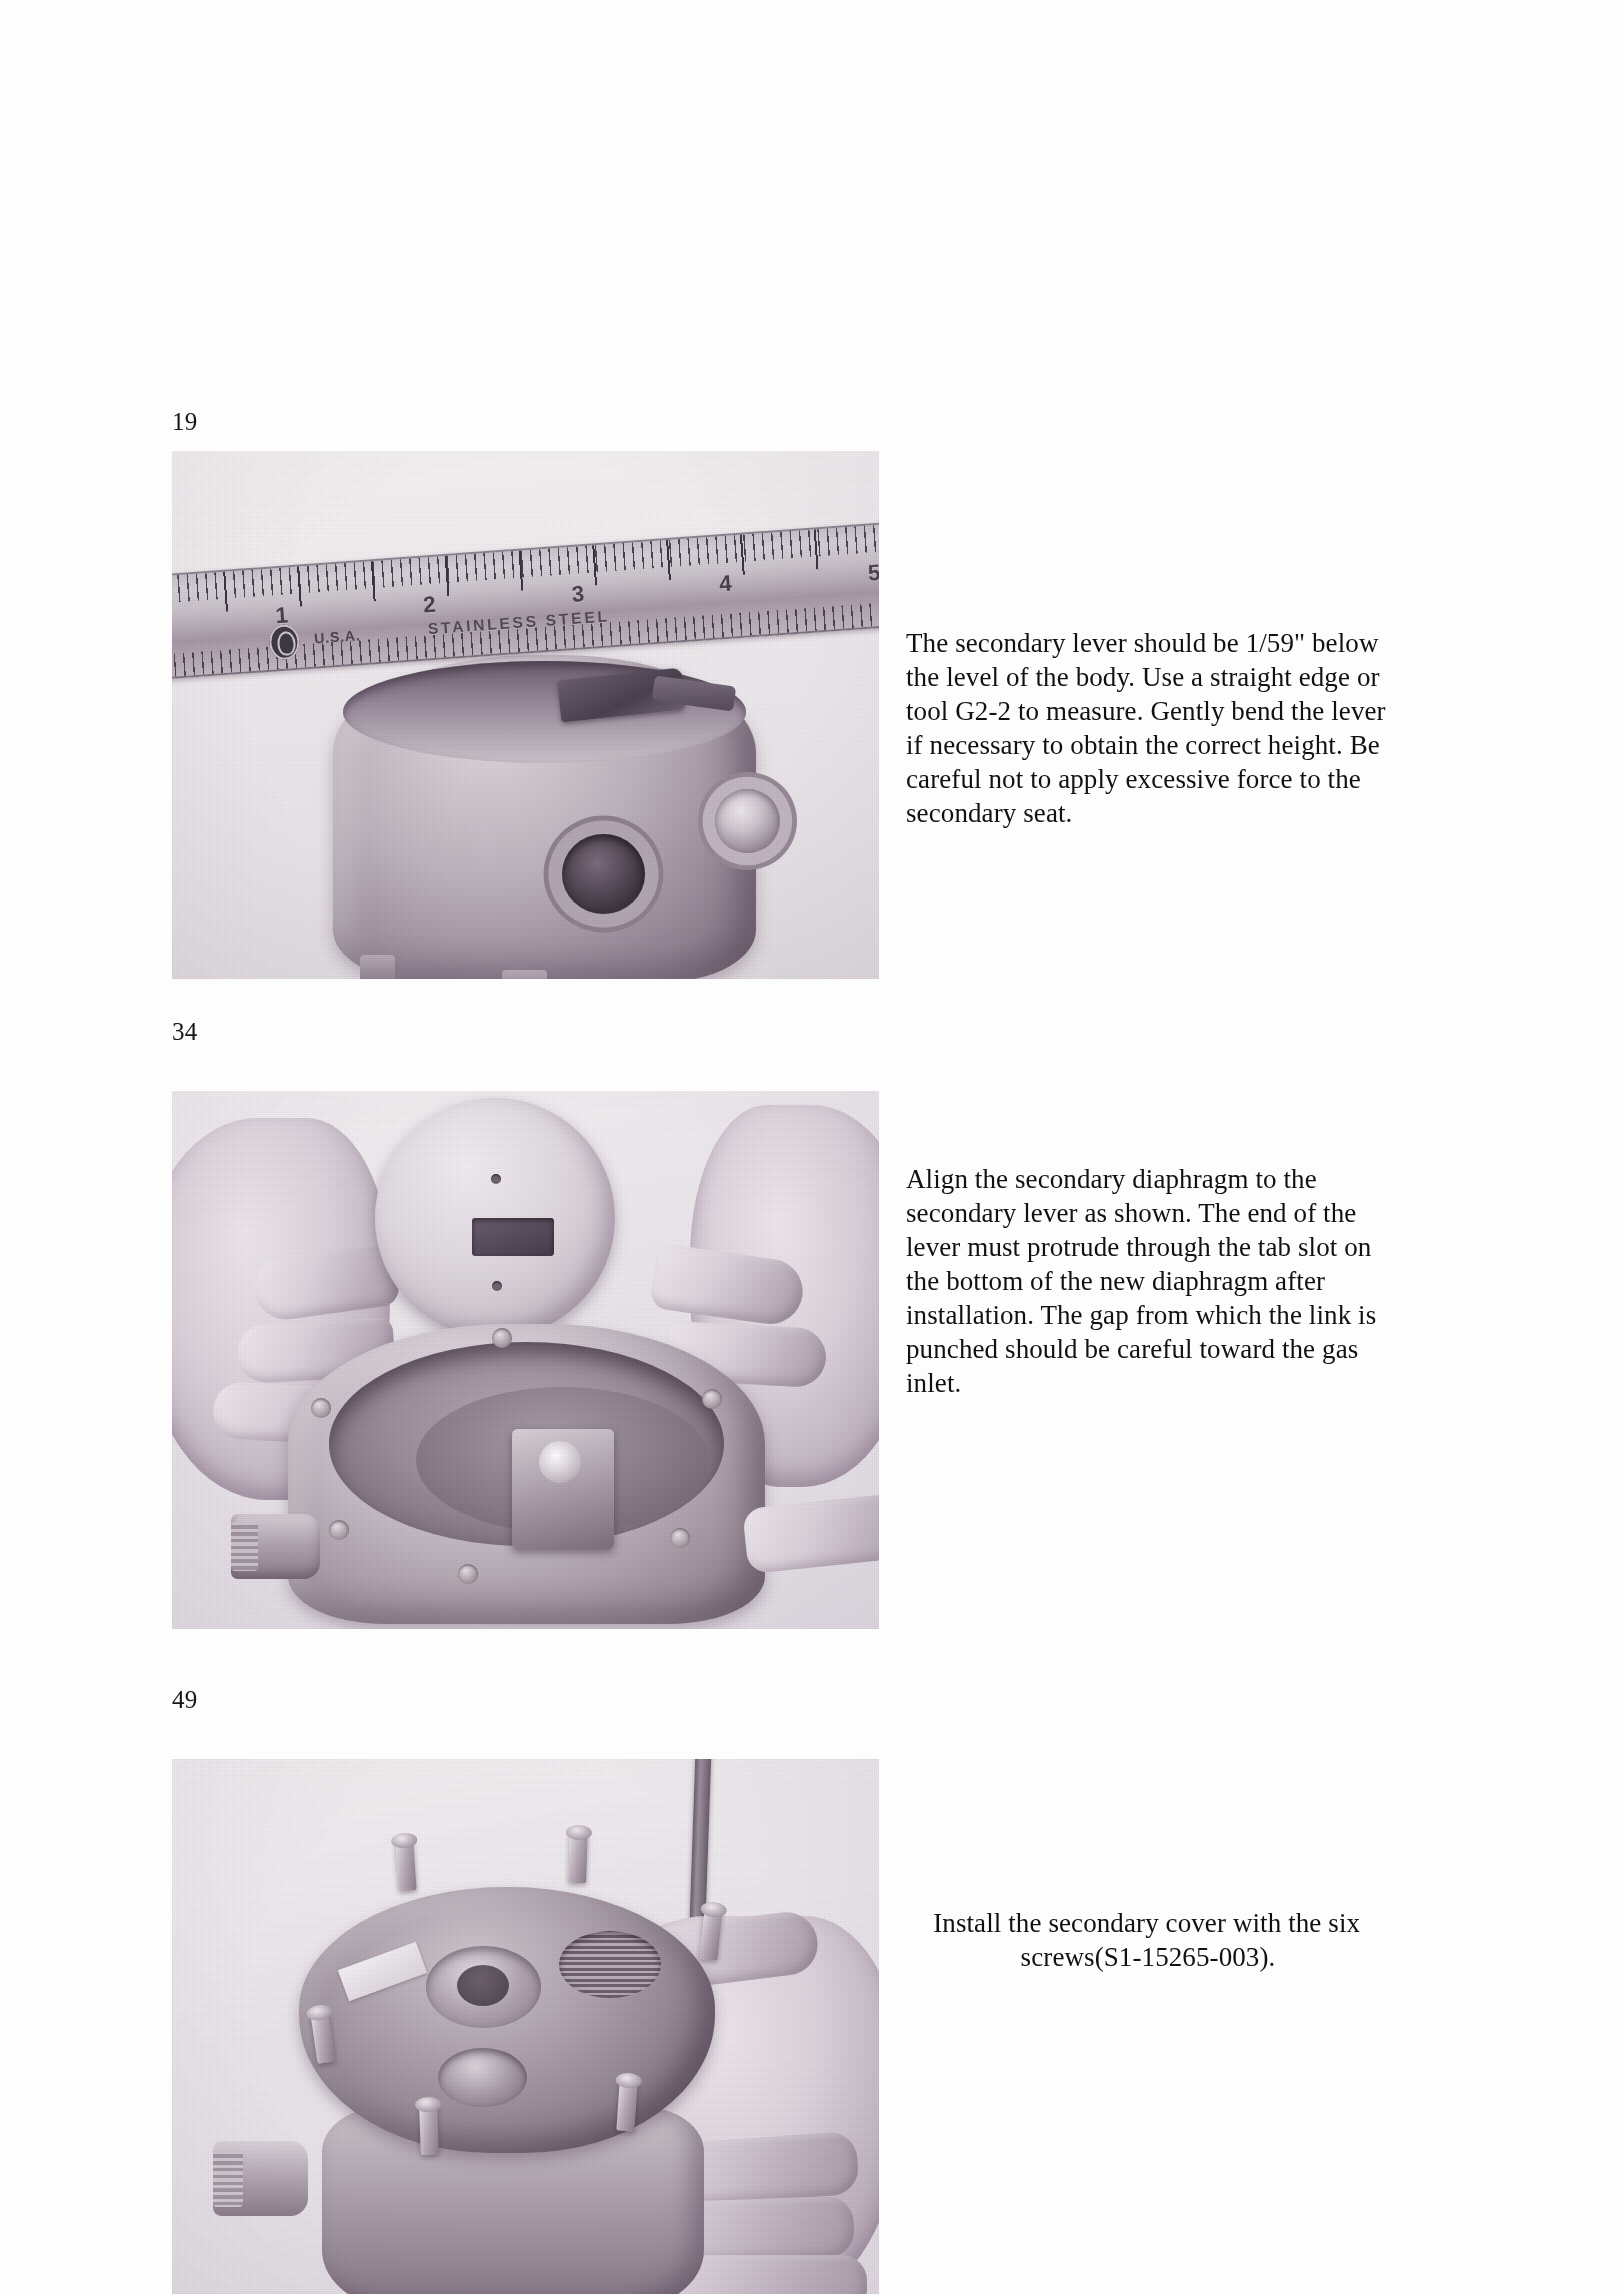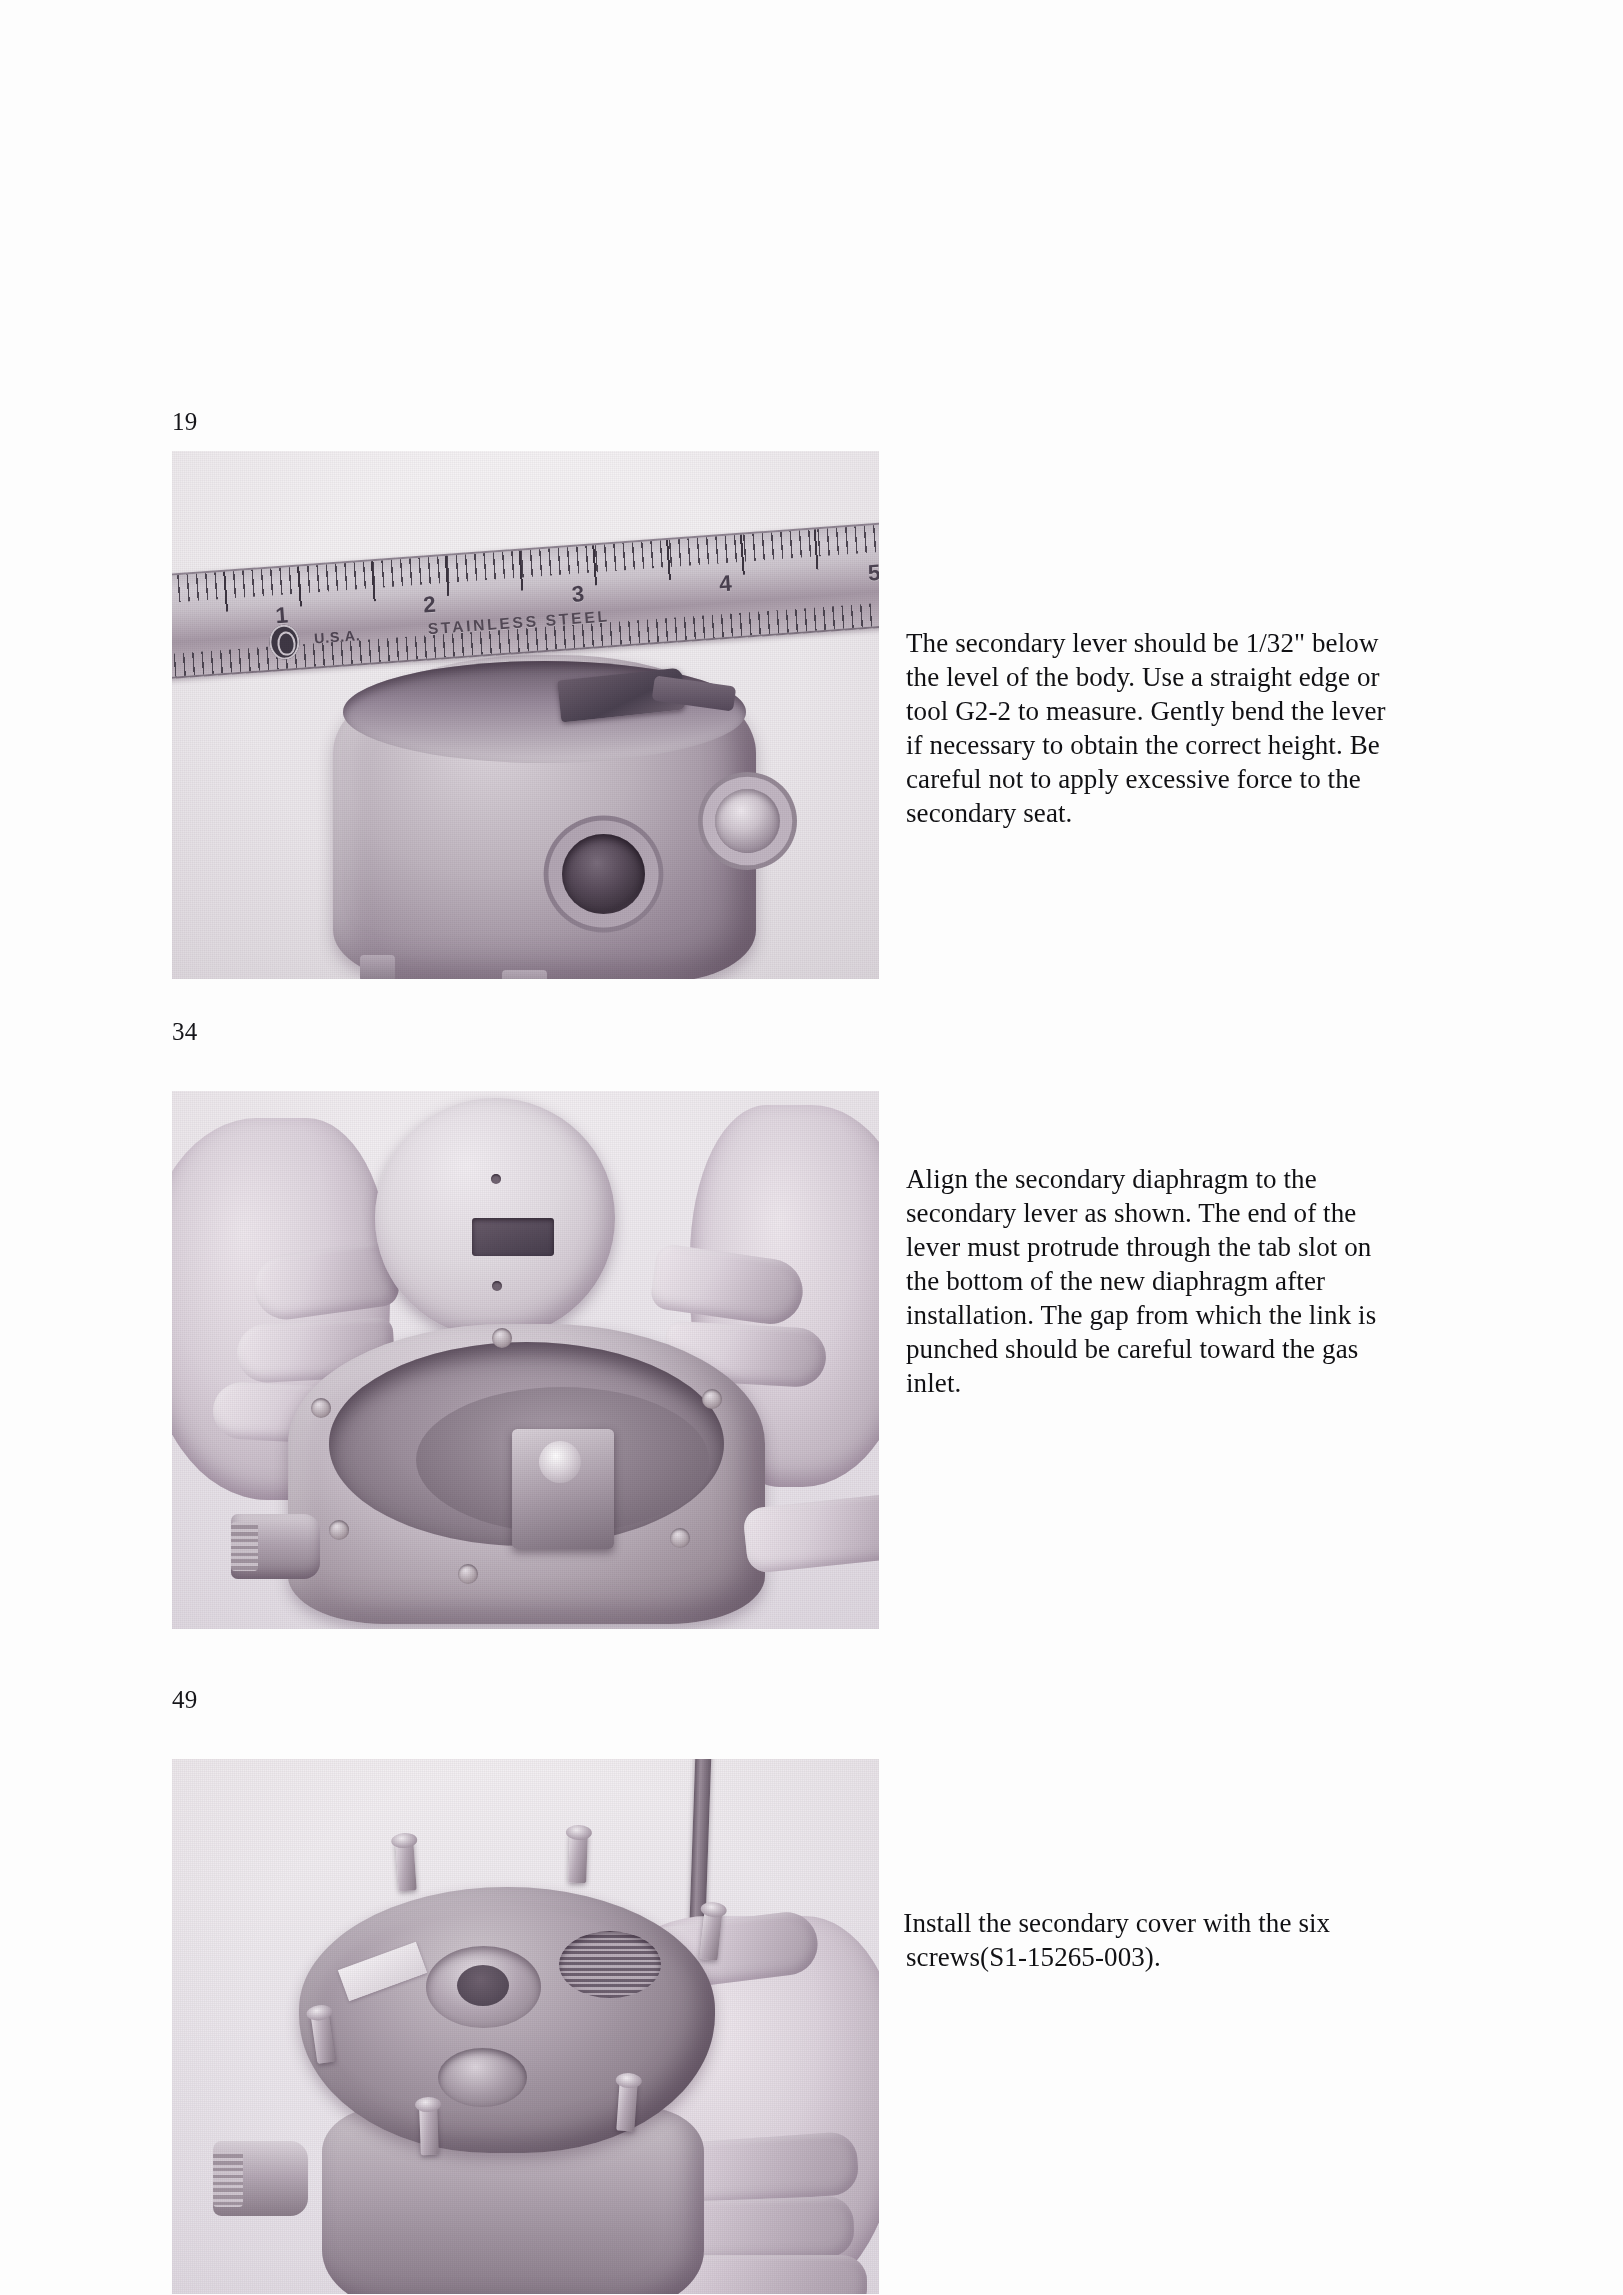--- a/index.html
+++ b/index.html
@@ -58,21 +58,21 @@
     left: 906px;
     width: 484px;
     font-size: 27px;
     line-height: 34px;
     color: #111114;
     text-align: left;
     letter-spacing: 0.1px;
   }
   #caption-25 { top: 217px; }
   #caption-26 { top: 143px; }
-  #caption-27 { top: 219px; }
+  #caption-27 { top: 219px; text-align: center; }
   #caption-27 { text-indent: -2.7px; }
 
   
   .desk {
     position: absolute;
     inset: 0;
     background:
       linear-gradient(175deg, #f6f4f5 0%, #eeebee 42%, #e9e5e9 75%, #e4e0e4 100%);
   }
   .desk.warm {
@@ -496,21 +496,21 @@
         </div>
         <div class="logo"></div>
         <div class="usa">U.S.A.</div>
         <div class="brand">STAINLESS STEEL</div>
       </div>
 
       <div class="grain"></div>
       <div class="vignette"></div>
     </div>
 
-    <div class="caption" id="caption-25">The secondary lever should be 1/32" below the level of the body. Use a straight edge or tool G2-2 to measure. Gently bend the lever if necessary to obtain the correct height. Be careful not to apply excessive force to the secondary seat.</div>
+    <div class="caption" id="caption-25">The secondary lever should be 1/59" below the level of the body. Use a straight edge or tool G2-2 to measure. Gently bend the lever if necessary to obtain the correct height. Be careful not to apply excessive force to the secondary seat.</div>
   </div>
 
   <div class="step" id="step-26">
 
     <div class="step-number">34</div>
 
     <div class="photo" id="photo-26">
       <div class="desk warm"></div>
 
       <div class="hand" style="left:-27px; top:27px; width:245px; height:382px; border-radius:46% 34% 40% 50% / 40% 40% 52% 46%;"></div>

